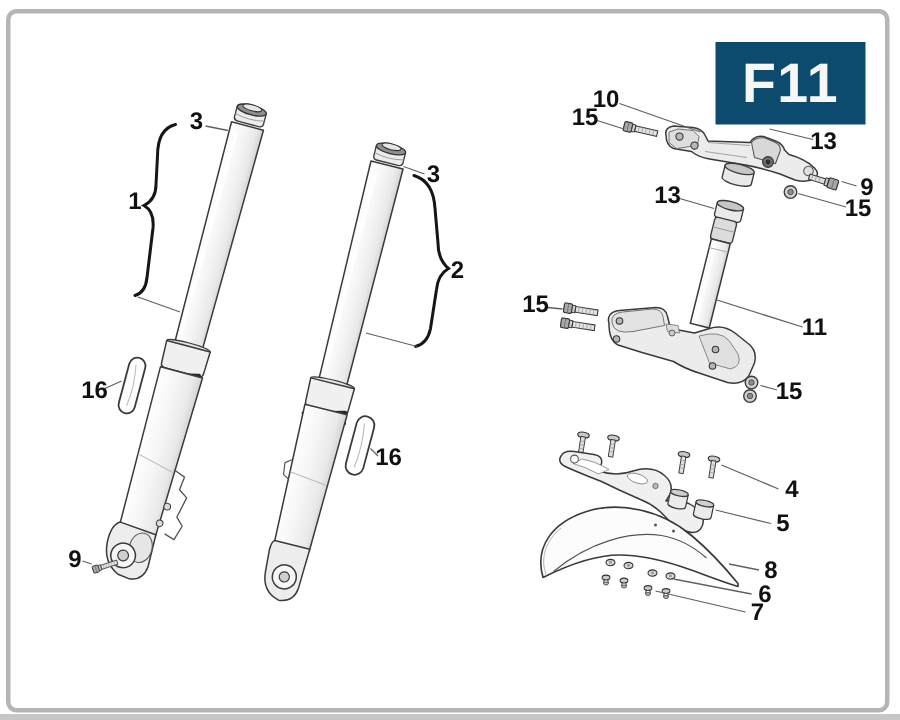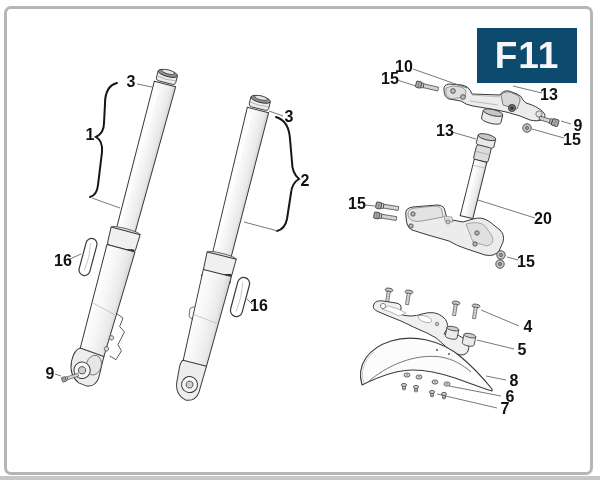--- a/index.html
+++ b/index.html
@@ -282,21 +282,21 @@
   <span class="co" style="left:63px;top:261px">16</span>
   <span class="co" style="left:259px;top:306px">16</span>
   <span class="co" style="left:50px;top:374px">9</span>
   <span class="co" style="left:404px;top:67px">10</span>
   <span class="co" style="left:390px;top:79px">15</span>
   <span class="co" style="left:549px;top:95px">13</span>
   <span class="co" style="left:578px;top:126px">9</span>
   <span class="co" style="left:572px;top:140px">15</span>
   <span class="co" style="left:445px;top:131px">13</span>
   <span class="co" style="left:357px;top:204px">15</span>
-  <span class="co" style="left:543px;top:219px">20</span>
+  <span class="co" style="left:543px;top:219px">11</span>
   <span class="co" style="left:526px;top:262px">15</span>
   <span class="co" style="left:528px;top:327px">4</span>
   <span class="co" style="left:522px;top:350px">5</span>
   <span class="co" style="left:514px;top:381px">8</span>
   <span class="co" style="left:510px;top:397px">6</span>
   <span class="co" style="left:505px;top:409px">7</span>
 
   <div class="badge">
     <span>F11</span>
   </div>

